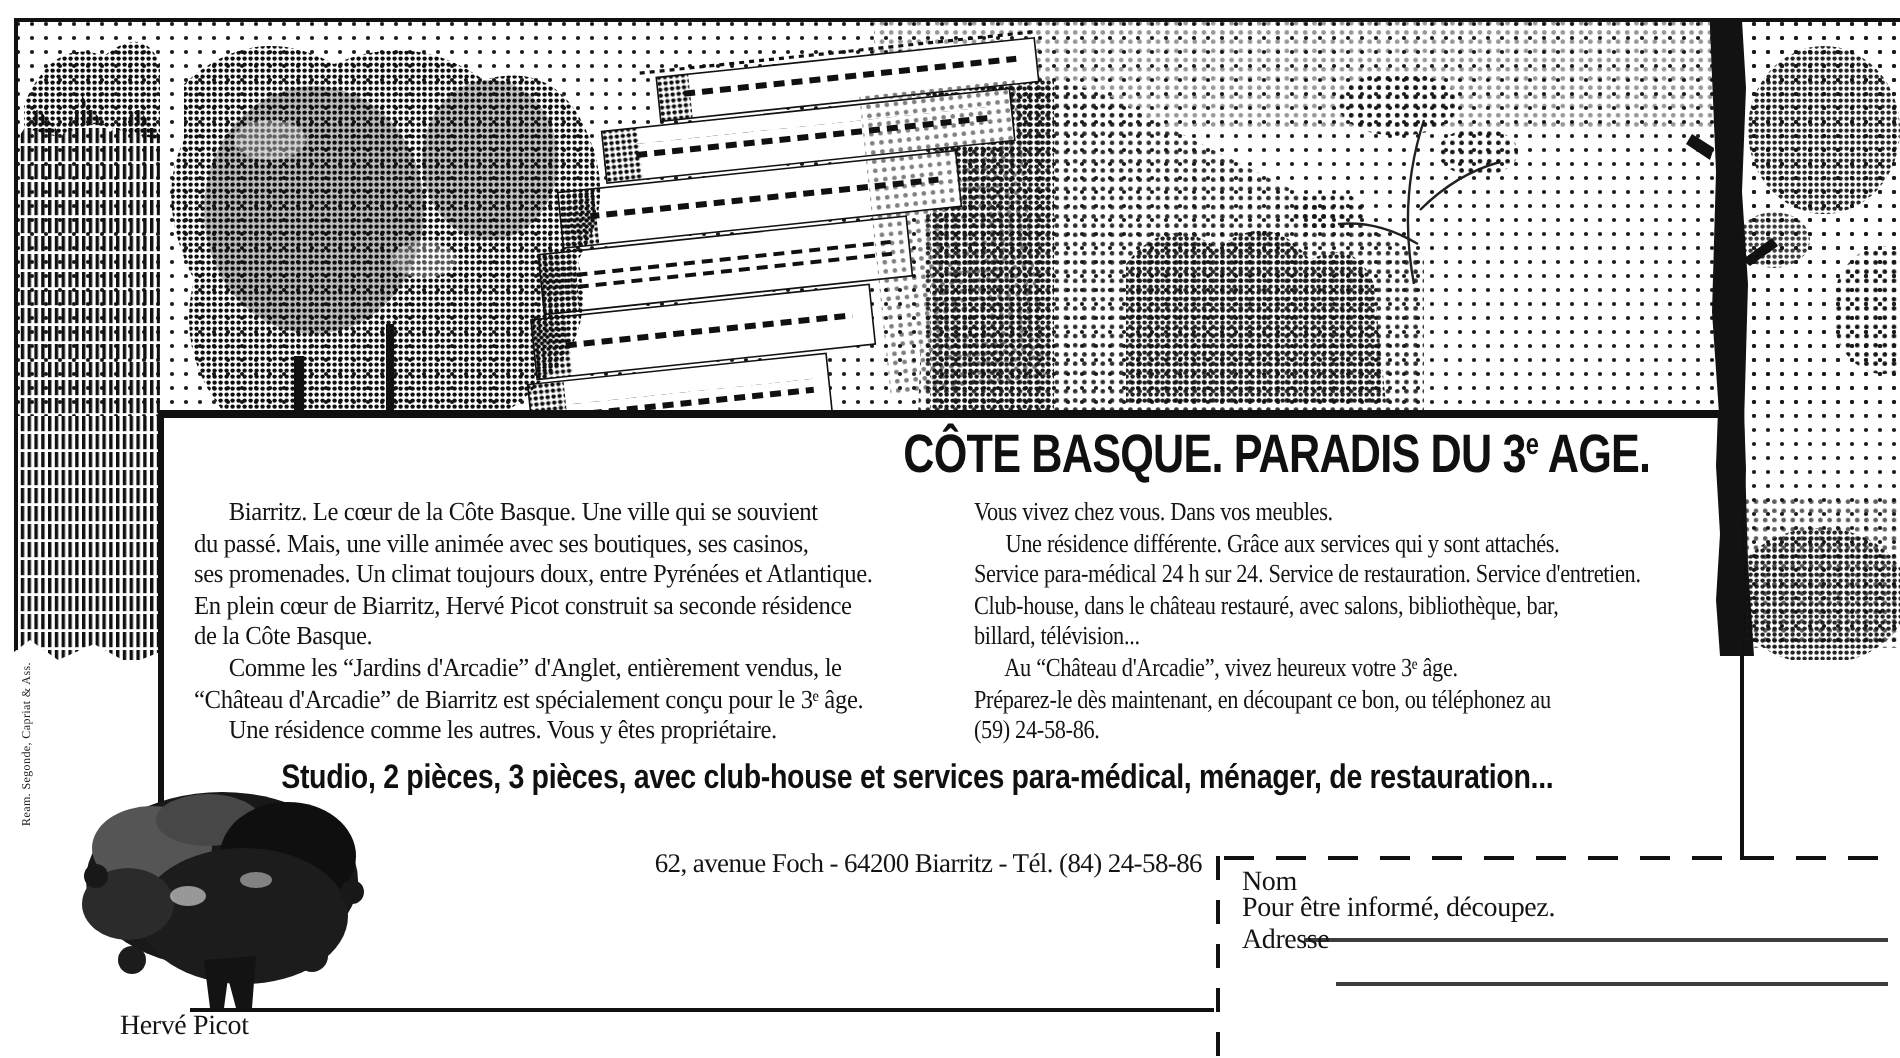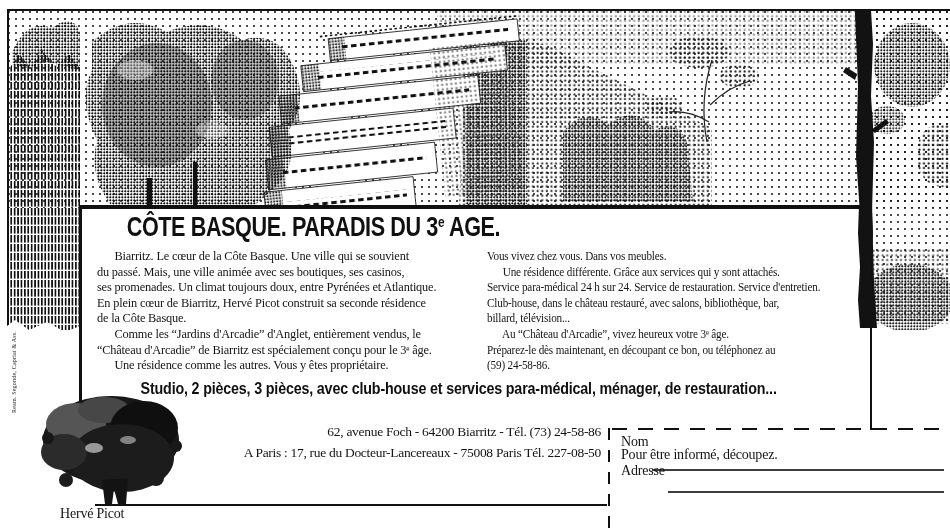--- a/index.html
+++ b/index.html
@@ -2,21 +2,21 @@
 <html><head>
 <meta charset="utf-8">
 <style>
   html,body{margin:0;padding:0;background:#e8e8e8;}
   #ad{position:relative;width:950px;height:529px;background:#ffffff;overflow:hidden;
       font-family:"Liberation Serif","DejaVu Serif",serif;color:#141414;}
   .abs{position:absolute;}
   .tline{white-space:pre;}
   
   .sansheavy{font-family:"Liberation Sans","DejaVu Sans",sans-serif;font-weight:900;color:#101010;}
-  .headline-wrap{left:80px;top:212px;width:792px;text-align:left;z-index:4;text-decoration:underline;}
+  .headline-wrap{left:80px;top:212px;width:792px;text-align:right;z-index:4;text-decoration:underline;}
   .headline-inner{display:inline-block;font-size:27px;letter-spacing:-.5px;transform:scaleX(.80);transform-origin:center;white-space:nowrap;}
   .hl-sup{font-size:.55em;vertical-align:9px;}
   
   .col{z-index:4;font-size:13px;line-height:15.6px;letter-spacing:-.2px;transform-origin:left top;}
   .col-left{left:97px;top:248px;width:420px;transform:scaleX(.95);}
   .col-right{left:487px;top:248px;width:460px;transform:scaleX(.86);}
   
   .offer-wrap{left:80px;top:379px;width:692px;text-align:center;z-index:4;}
   .offer-inner{display:inline-block;font-size:17px;letter-spacing:-.2px;transform:scaleX(.84);transform-origin:center;white-space:nowrap;}
   
@@ -186,22 +186,21 @@
       <circle cx="140" cy="58" r="6" fill="#181818"></circle>
     <circle cx="30" cy="92" r="7" fill="#1c1c1c"></circle>
       <circle cx="120" cy="90" r="8" fill="#1c1c1c"></circle>
     <path d="M66,92 l3,24 h7 l2,-15 4,15 h8 l2,-26 Z" fill="#131313"></path>
   </svg>
 
   <div class="abs rule" style="left:95px;top:504px;width:512px;height:2px;"></div>
   <div class="abs signature">Hervé Picot</div>
 
   <div class="abs brand-block">
-    <div class="addr">62, avenue Foch - 64200 Biarritz - Tél. (73) 24-58-86</div>
-    <div class="addr">A Paris : 17, rue du Docteur-Lancereaux - 75008 Paris Tél. 227-08-50</div>
+    <div class="addr">62, avenue Foch - 64200 Biarritz - Tél. (84) 24-58-86</div>
   </div>
 
   <div class="abs dash-h"></div>
   <div class="abs dash-v"></div>
   <div class="abs coupon-text" style="left:621px;top:436px;margin-top:11px;">Pour être informé, découpez.</div>
   <div class="abs coupon-text" style="left:621px;top:434px;">Nom</div>
   <div class="abs field-line" style="left:652px;top:469px;width:292px;"></div>
   <div class="abs coupon-text" style="left:621px;top:463px;">Adresse</div>
   <div class="abs field-line" style="left:668px;top:491px;width:276px;"></div>
 

